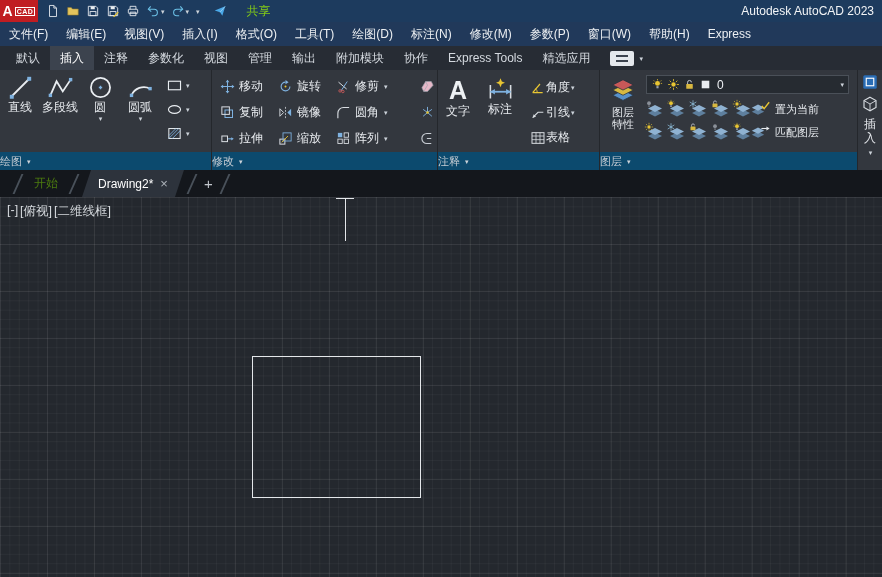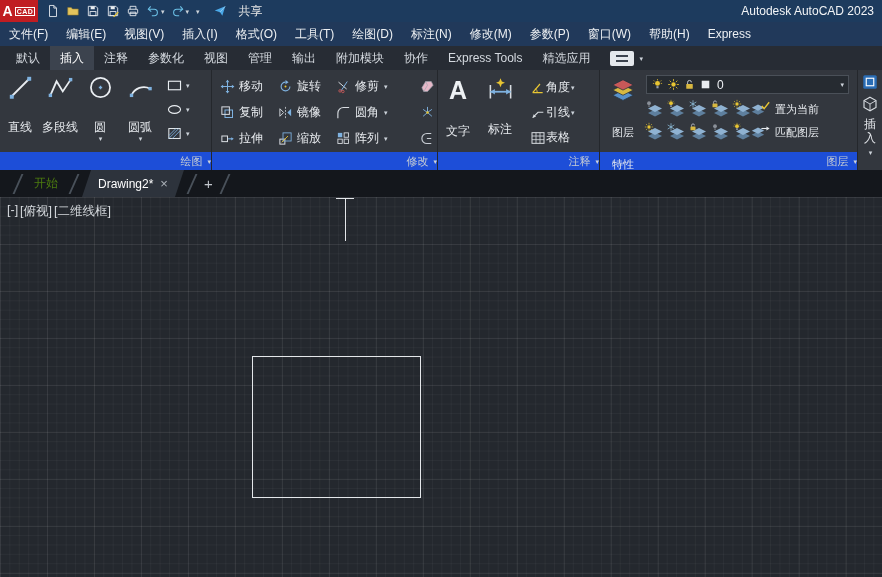--- a/index.html
+++ b/index.html
@@ -9,44 +9,44 @@
 
   
   .titlebar{height:22px;background:#1d3b5e;display:flex;align-items:center;flex:0 0 22px}
   .logo{width:38px;height:22px;background:#c01d22;color:#fff;display:flex;align-items:center;justify-content:center;gap:2px;cursor:pointer}
   .logo .a{font-size:14px;font-weight:bold;line-height:1}
   .logo .cad{font-size:7px;font-weight:bold;letter-spacing:.5px;border:1px solid #fff;padding:0 1px}
   .qat{display:flex;align-items:center;margin-left:5px}
   .qbtn{height:22px;display:flex;align-items:center;justify-content:center;padding:0 3px}
   .qbtn svg{width:14px;height:14px}
   .dd{font-size:7px;color:#cdd3da;margin-left:1px;line-height:1}
-  .share{display:flex;align-items:center;gap:12px;margin-left:10px;color:#e5e5e5}
+  .share{display:flex;align-items:center;gap:20px;margin-left:10px;color:#84cc16}
   .share svg{width:14px;height:14px}
   .title-text{margin-left:auto;margin-right:8px;font-size:12px;color:#f2f4f6;white-space:nowrap}
 
   
   .menubar{height:24px;background:#21395a;display:flex;align-items:center;flex:0 0 24px}
   .menu-item{padding:0 9px;line-height:24px;color:#eceff2;white-space:nowrap;cursor:default}
 
   
   .tabrow{height:24px;background:#272c34;display:flex;align-items:stretch;padding-left:6px;flex:0 0 24px}
   .rtab{padding:12px 10px;color:#d4d9df;display:flex;align-items:center;white-space:nowrap}
   .rtab.active{background:#3c434e;color:#fff}
   .ribbon-opt{display:flex;align-items:center;gap:4px;margin-left:10px}
   .ribbon-opt .box{width:24px;height:15px;background:#e4e8ec;border-radius:2px;display:flex;align-items:center;justify-content:center}
   .ribbon-opt .box i{display:block;width:12px;height:7px;border-top:2px solid #3c434e;border-bottom:2px solid #3c434e}
 
   
   .ribbon{height:100px;background:#33373e;display:flex;flex:0 0 100px}
   .panel{border-right:1px solid #24272c;display:flex;flex-direction:column}
   .pbody{flex:1;position:relative;display:flex}
-  .plabel{height:18px;display:flex;align-items:center;justify-content:flex-end;gap:4px;color:#c6ccd3;font-size:11px;background:#1d4ed8}
+  .plabel{height:18px;display:flex;align-items:center;justify-content:flex-start;gap:4px;color:#c6ccd3;font-size:11px;background:#0c4a6e}
   .bigbtn{width:40px;display:flex;flex-direction:column;align-items:center;padding-top:4px;cursor:pointer}
   .bigbtn svg{width:27px;height:27px}
-  .bigbtn .lbl{margin-top:20px;font-size:12px;line-height:13px;text-align:center;white-space:nowrap}
+  .bigbtn .lbl{margin-top:0;font-size:12px;line-height:13px;text-align:center;white-space:nowrap}
   .bigbtn .dd{margin-top:1px}
   .dcol{display:flex;flex-direction:column;gap:7px;padding-top:7px;margin-left:6px}
   .drow{display:flex;align-items:center;gap:2px}
   .drow svg{width:17px;height:17px}
 
   .mod-grid{display:grid;grid-template-columns:58px 58px 78px 26px;grid-auto-rows:26px;padding:3px 0 0 8px;align-items:center}
   .mbtn{display:flex;align-items:center;gap:4px;white-space:nowrap;cursor:pointer}
   .mbtn svg{width:15px;height:15px;flex:0 0 15px}
   .mini{display:flex;align-items:center;justify-content:center}
   .mini svg{width:15px;height:15px}

